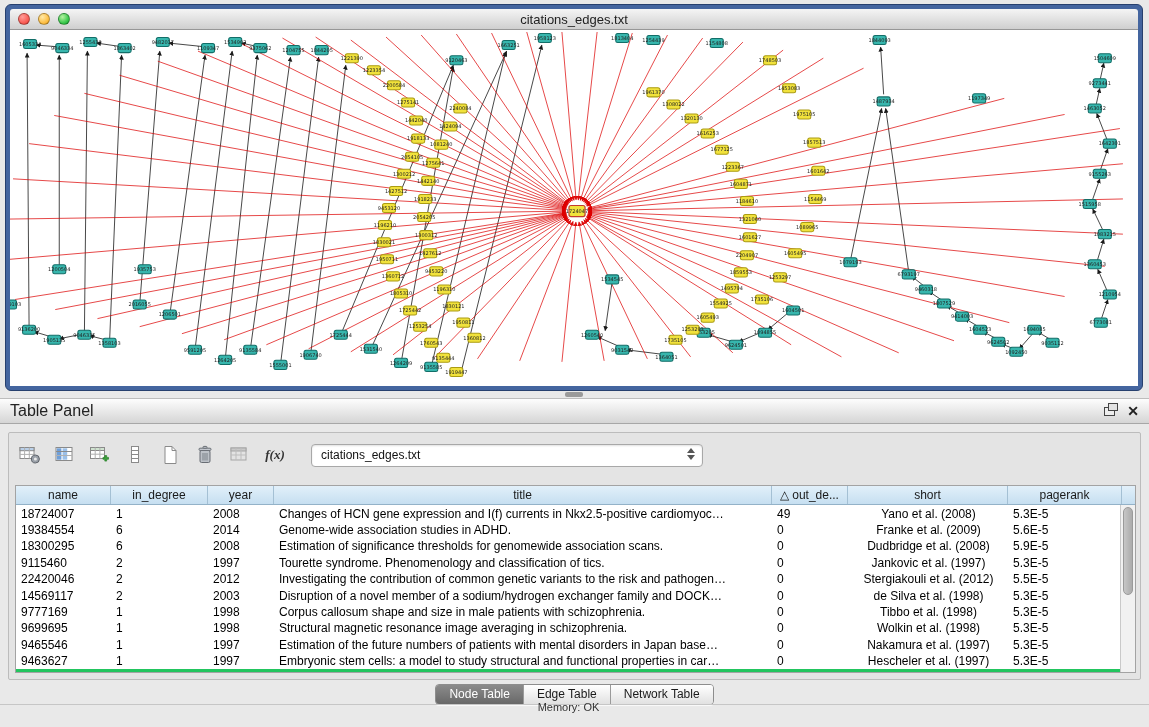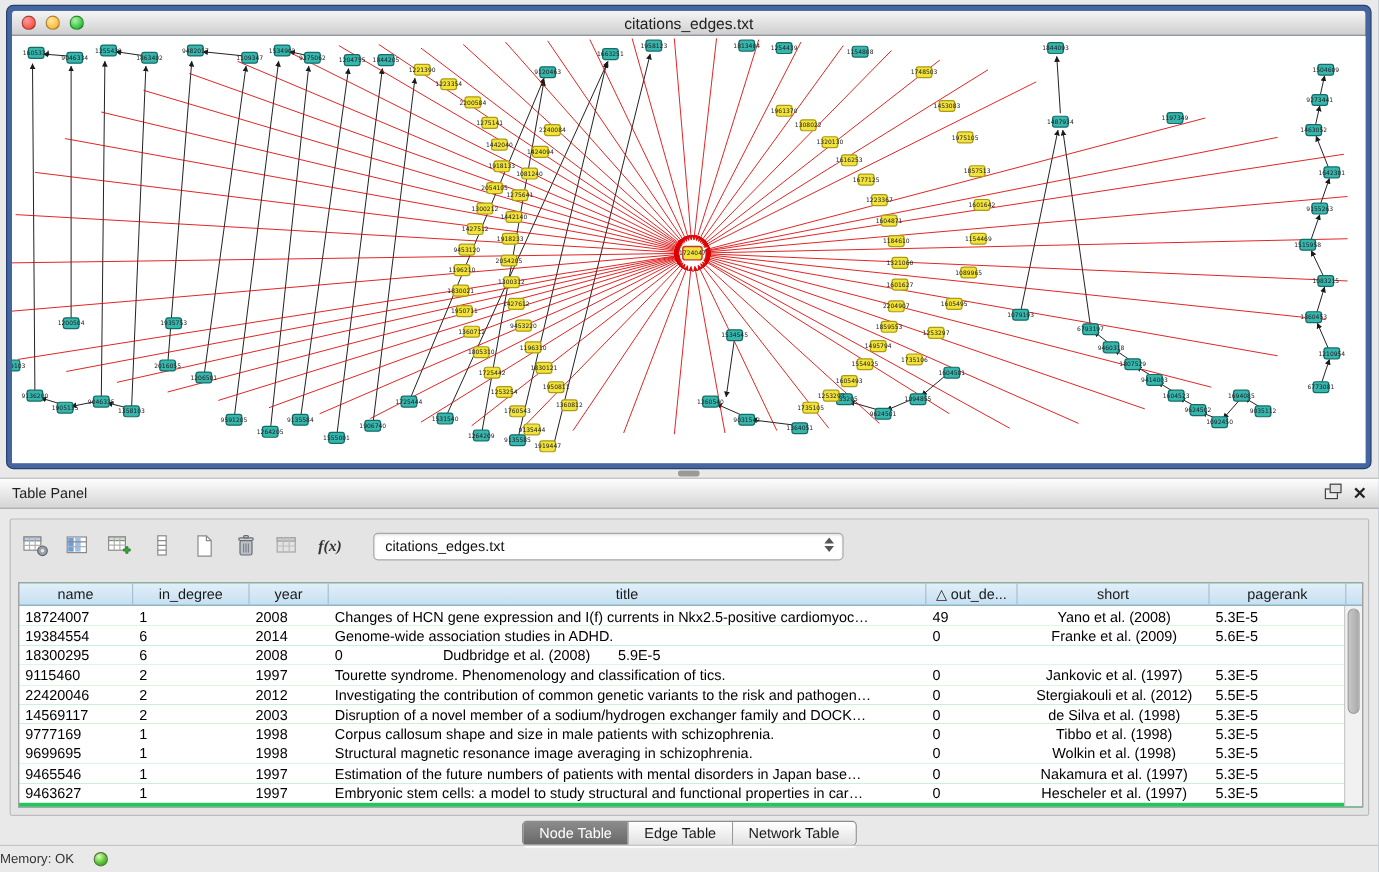--- a/index.html
+++ b/index.html
@@ -52,21 +52,21 @@
     background: #9a9a9a;
   }
 
   
   .panel-header {
     position: absolute; left: 0; top: 398px; width: 1149px; height: 26px;
     background: linear-gradient(#fdfdfd, #d5d5d5);
     border-top: 1px solid #bdbdbd; border-bottom: 1px solid #a7a7a7;
     display: flex; align-items: center;
   }
-  .panel-title { font-size: 12px; color: #222; padding-left: 10px; }
+  .panel-title { font-size: 16px; color: #222; padding-left: 10px; }
   .panel-header-icons { position: absolute; right: 10px; top: 0; height: 100%; display: flex; align-items: center; gap: 12px; }
   .float-icon { width: 11px; height: 9px; border: 1.5px solid #444; position: relative; background:#eee; }
   .float-icon::after { content:""; position:absolute; left:3px; top:-5px; width:8px; height:6px; border:1.5px solid #444; background:#e2e2e2; }
   .close-icon { font-size: 14px; font-weight: bold; color: #222; line-height: 1; }
 
   .panel-body {
     position: absolute; left: 8px; top: 432px; width: 1133px; height: 248px;
     background: #e4e4e4;
     border: 1px solid #bcbcbc;
     border-radius: 2px;
@@ -124,22 +124,23 @@
     background: linear-gradient(#ffffff, #e1e1e1);
     border-right: 1px solid #9a9a9a;
   }
   .tab:last-child { border-right: none; }
   .tab.active { background: linear-gradient(#8b8b8b, #686868); color: #ffffff; }
 
   
   .statusbar {
     position: absolute; left: 0; bottom: 0; width: 1149px; height: 23px;
     border-top: 1px solid #c6c6c6;
-    display: flex; align-items: center; justify-content: flex-start; gap: 16px;
+    display: flex; align-items: center; justify-content: center; gap: 16px;
     padding-right: 12px;
+    flex-direction: column;
   }
   .memory-text { font-size: 11px; color: #333; }
   .led {
     width: 12px; height: 12px; border-radius: 50%;
     background: radial-gradient(circle at 35% 28%, #dcffb8, #53c02e 60%, #2f8d12);
     border: 1px solid #4e7a34;
   }
 </style>
 </head>
 <body>
@@ -912,20 +913,21 @@
           <div class="td" style="width: 66px;">2014</div>
           <div class="td" style="width: 498px;">Genome-wide association studies in ADHD.</div>
           <div class="td" style="width: 76px;">0</div>
           <div class="td td-center" style="width: 160px;">Franke et al. (2009)</div>
           <div class="td" style="width: 114px;">5.6E-5</div>
         </div>
         <div class="tr">
           <div class="td" style="width: 95px;">18300295</div>
           <div class="td" style="width: 97px;">6</div>
           <div class="td" style="width: 66px;">2008</div>
+          <div class="td" style="width: 498px;">Estimation of significance thresholds for genomewide association scans.</div>
           <div class="td" style="width: 76px;">0</div>
           <div class="td td-center" style="width: 160px;">Dudbridge et al. (2008)</div>
           <div class="td" style="width: 114px;">5.9E-5</div>
         </div>
         <div class="tr">
           <div class="td" style="width: 95px;">9115460</div>
           <div class="td" style="width: 97px;">2</div>
           <div class="td" style="width: 66px;">1997</div>
           <div class="td" style="width: 498px;">Tourette syndrome. Phenomenology and classification of tics.</div>
           <div class="td" style="width: 76px;">0</div>

